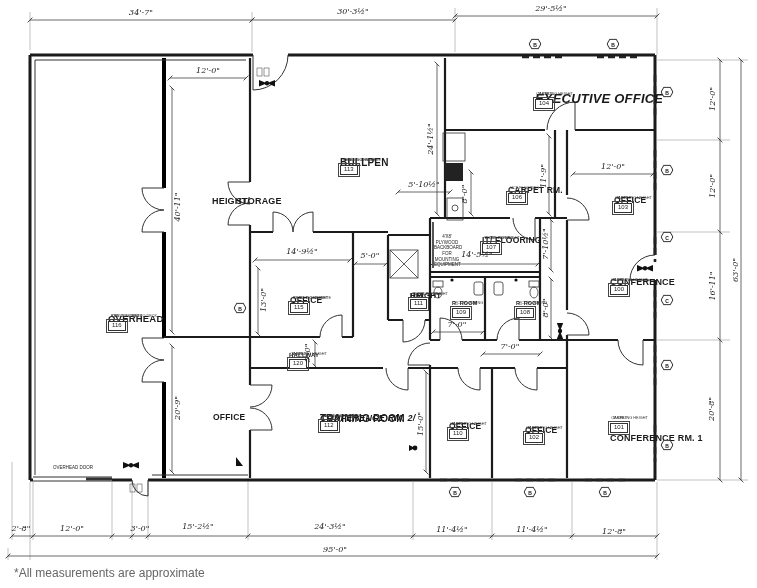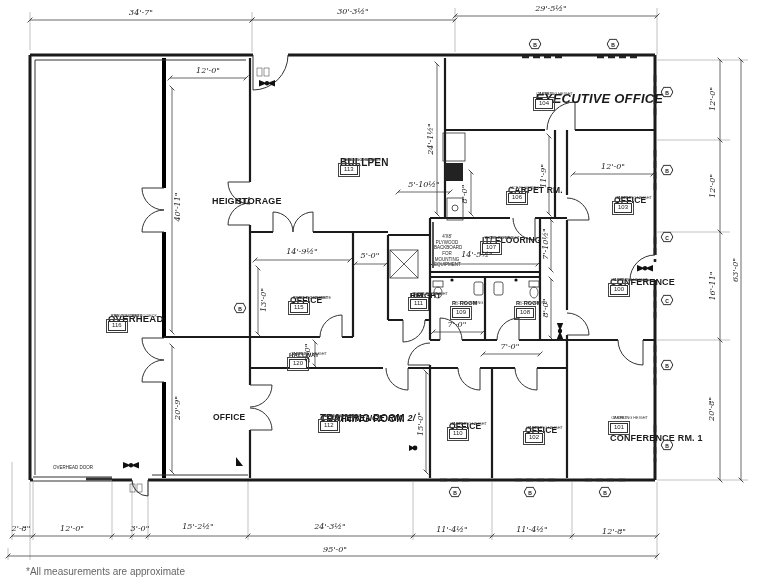--- a/index.html
+++ b/index.html
@@ -15,21 +15,21 @@
   .dim{transform:translate(-50%,-50%);font-family:"DejaVu Serif",serif;font-style:italic;
        font-size:8px;white-space:nowrap;color:#1a1a1a;z-index:3;}
   .rot{transform:translate(-50%,-50%) rotate(-90deg);}
   .tag{transform:translate(-50%,-50%);width:13px;height:11px;background:#333;z-index:4;
        clip-path:polygon(25% 0,75% 0,100% 50%,75% 100%,25% 100%,0 50%);
        display:flex;align-items:center;justify-content:center;}
   .tagin{position:static!important;width:11px;height:9px;background:#fff;
        clip-path:polygon(25% 0,75% 0,100% 50%,75% 100%,25% 100%,0 50%);
        display:flex;align-items:center;justify-content:center;font-size:5px;font-weight:bold;color:#111;}
   .ann{transform:translate(-50%,-50%);font-size:4.5px;color:#222;text-align:center;line-height:1.25;z-index:3;}
-  .foot{position:absolute;left:26px;top:566px;font-size:10px;color:#666;z-index:3;}
+  .foot{position:absolute;left:14px;top:566px;font-size:12px;color:#666;z-index:3;}
 </style>
 </head>
 <body>
 
 <div class="stage">
 
   <svg width="757" height="588" viewBox="0 0 757 588">
     <defs>
       <marker id="tk" markerWidth="9" markerHeight="9" refX="4.5" refY="4.5" orient="auto">
         <path d="M1.5,7.5 L7.5,1.5" stroke="#333" stroke-width="1.1" fill="none"></path>

